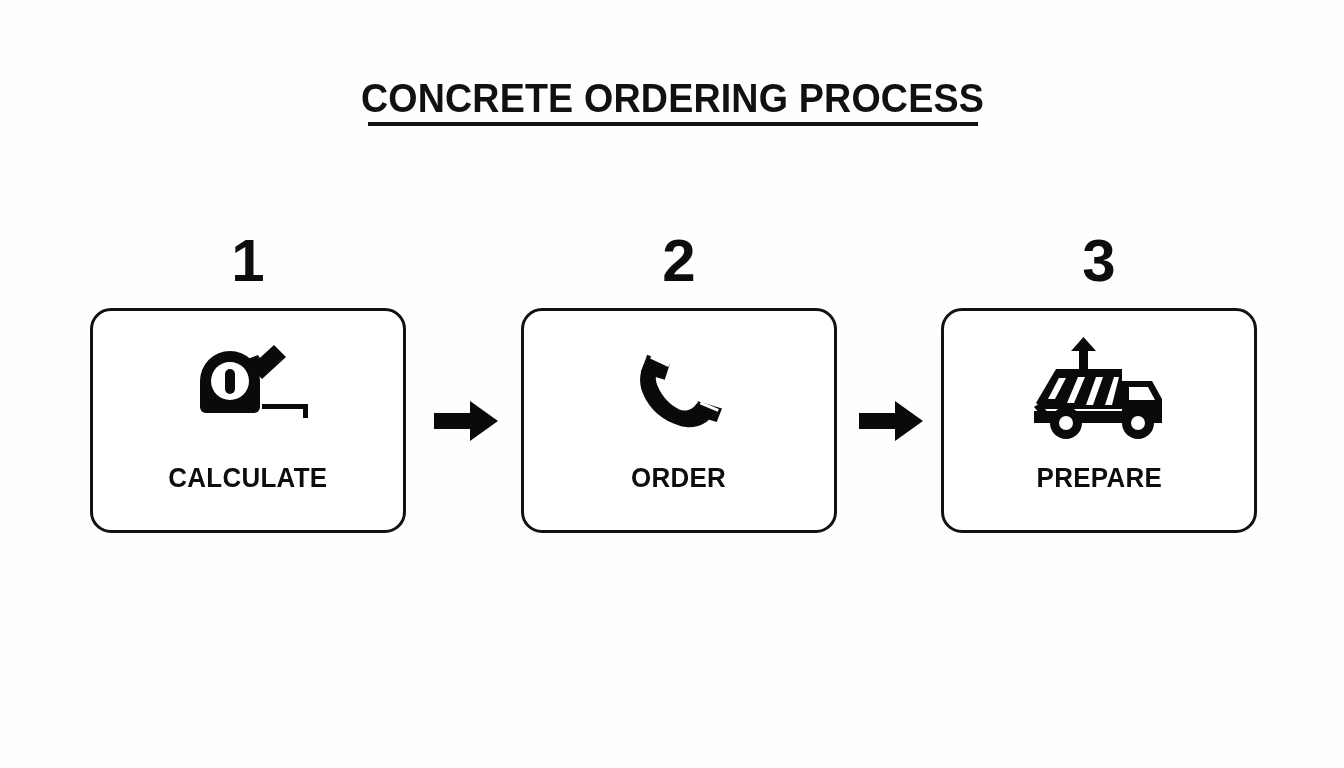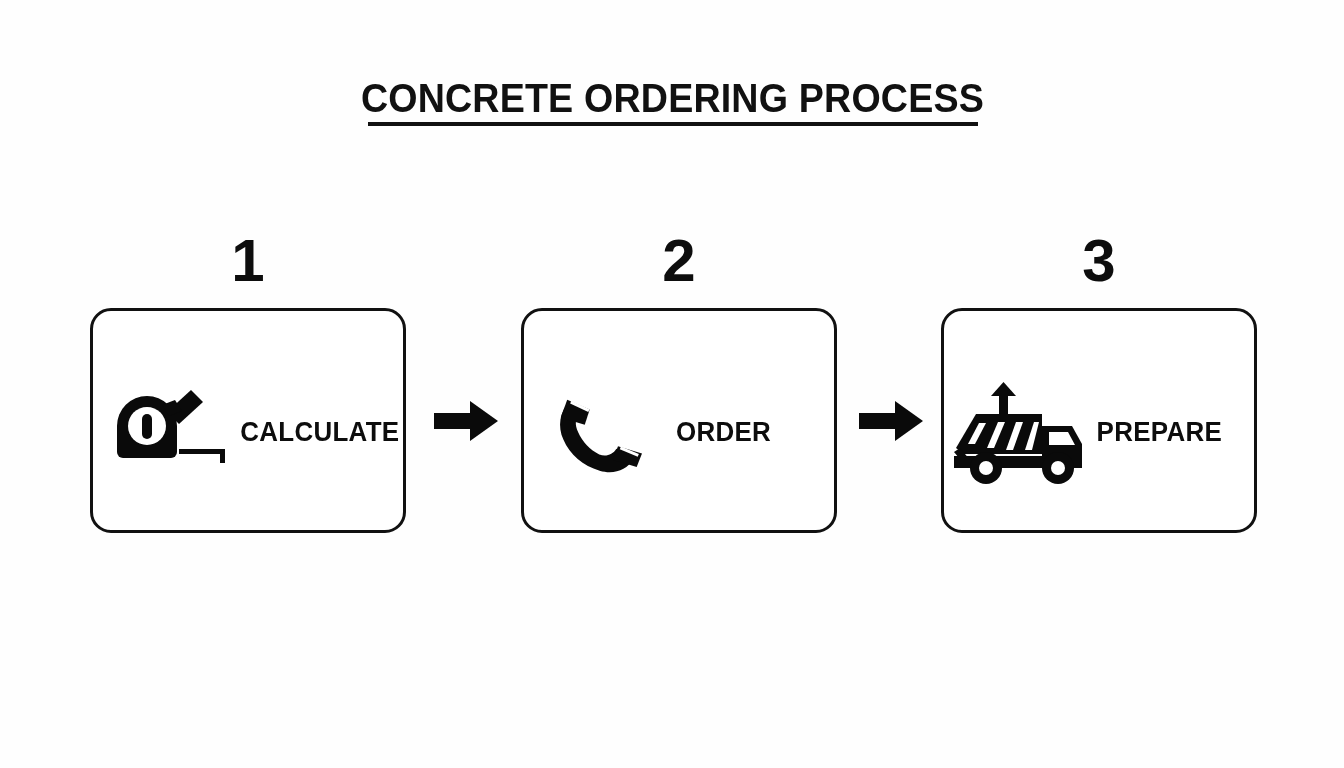--- a/index.html
+++ b/index.html
@@ -87,21 +87,21 @@
     position: absolute;
     left: 0;
     top: 0;
     width: 316px;
     height: 225px;
     box-sizing: border-box;
     border: 3px solid #111111;
     border-radius: 21px;
     background: #ffffff;
     display: flex;
-    flex-direction: row;
+    flex-direction: column;
     align-items: center;
     justify-content: flex-start;
   }
 
   .card-icon {
     margin-top: 26px;
     width: 150px;
     height: 104px;
     display: flex;
     align-items: center;

